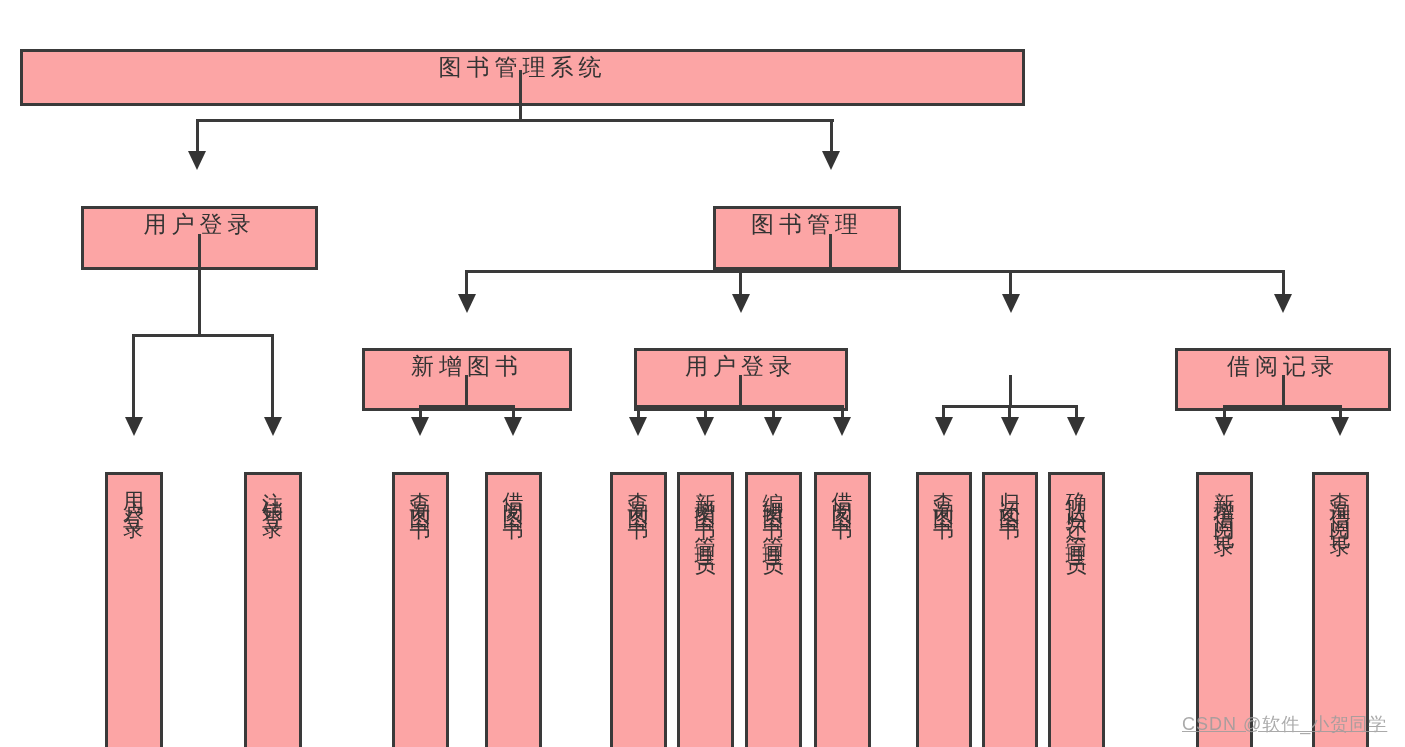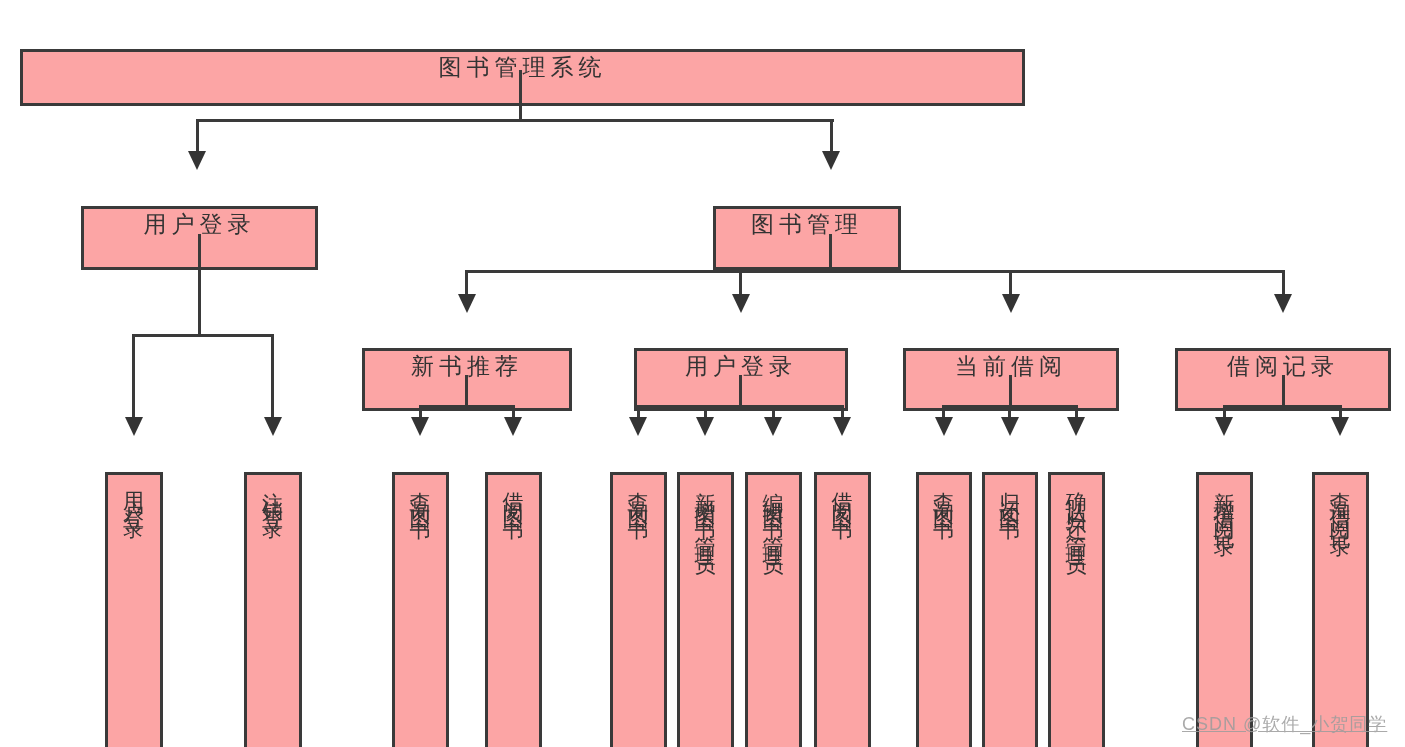--- a/index.html
+++ b/index.html
@@ -54,27 +54,24 @@
   <div class="line" style="left:465px;top:270px;width:3px;height:26px"></div>
   <div class="arrow" style="left:458px;top:294px"></div>
   <div class="line" style="left:739px;top:270px;width:3px;height:26px"></div>
   <div class="arrow" style="left:732px;top:294px"></div>
   <div class="line" style="left:1009px;top:270px;width:3px;height:26px"></div>
   <div class="arrow" style="left:1002px;top:294px"></div>
   <div class="line" style="left:1282px;top:270px;width:3px;height:26px"></div>
   <div class="arrow" style="left:1274px;top:294px"></div>
 
   <div class="box hbox" style="left:362px;top:312px;width:210px;height:63px">
-    <span>新书推荐</span>
+    <span>新增图书</span>
   </div>
   <div class="box hbox" style="left:634px;top:312px;width:214px;height:63px">
     <span>用户登录</span>
-  </div>
-  <div class="box hbox" style="left:903px;top:312px;width:216px;height:63px">
-    <span>当前借阅</span>
   </div>
   <div class="box hbox" style="left:1175px;top:312px;width:216px;height:63px">
     <span>借阅记录</span>
   </div>
 
   <div class="line" style="left:465px;top:375px;width:3px;height:32px"></div>
   <div class="line" style="left:419px;top:405px;width:96px;height:3px"></div>
   <div class="line" style="left:419px;top:405px;width:3px;height:14px"></div>
   <div class="arrow" style="left:411px;top:417px"></div>
   <div class="line" style="left:512px;top:405px;width:3px;height:14px"></div>

